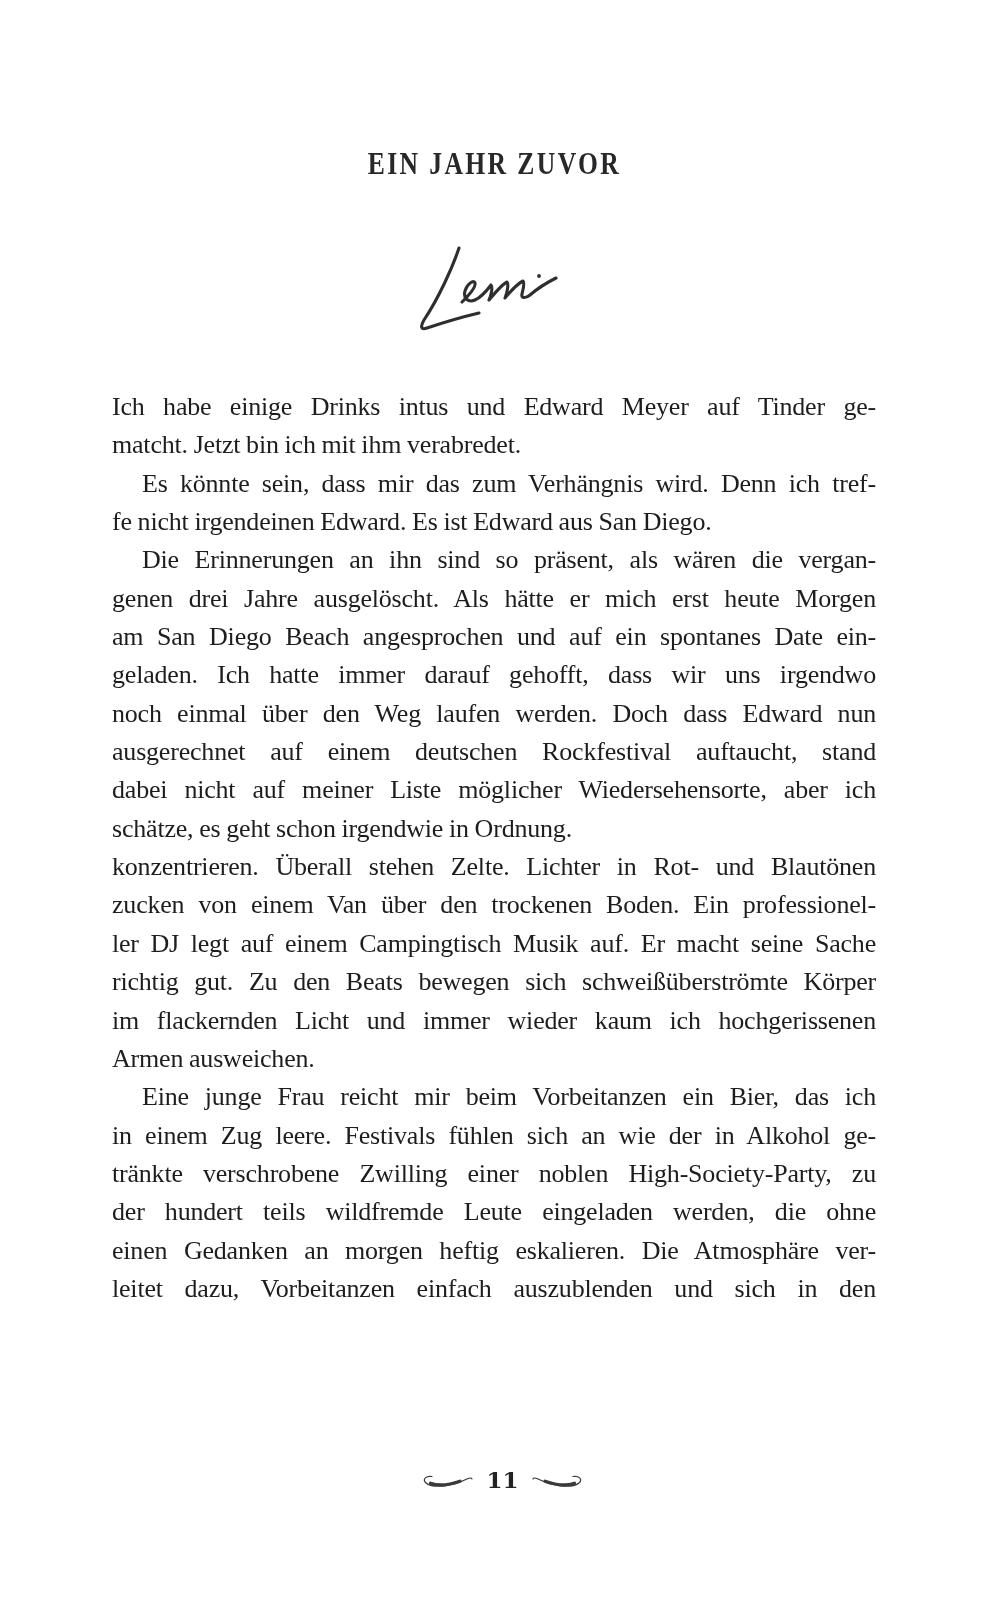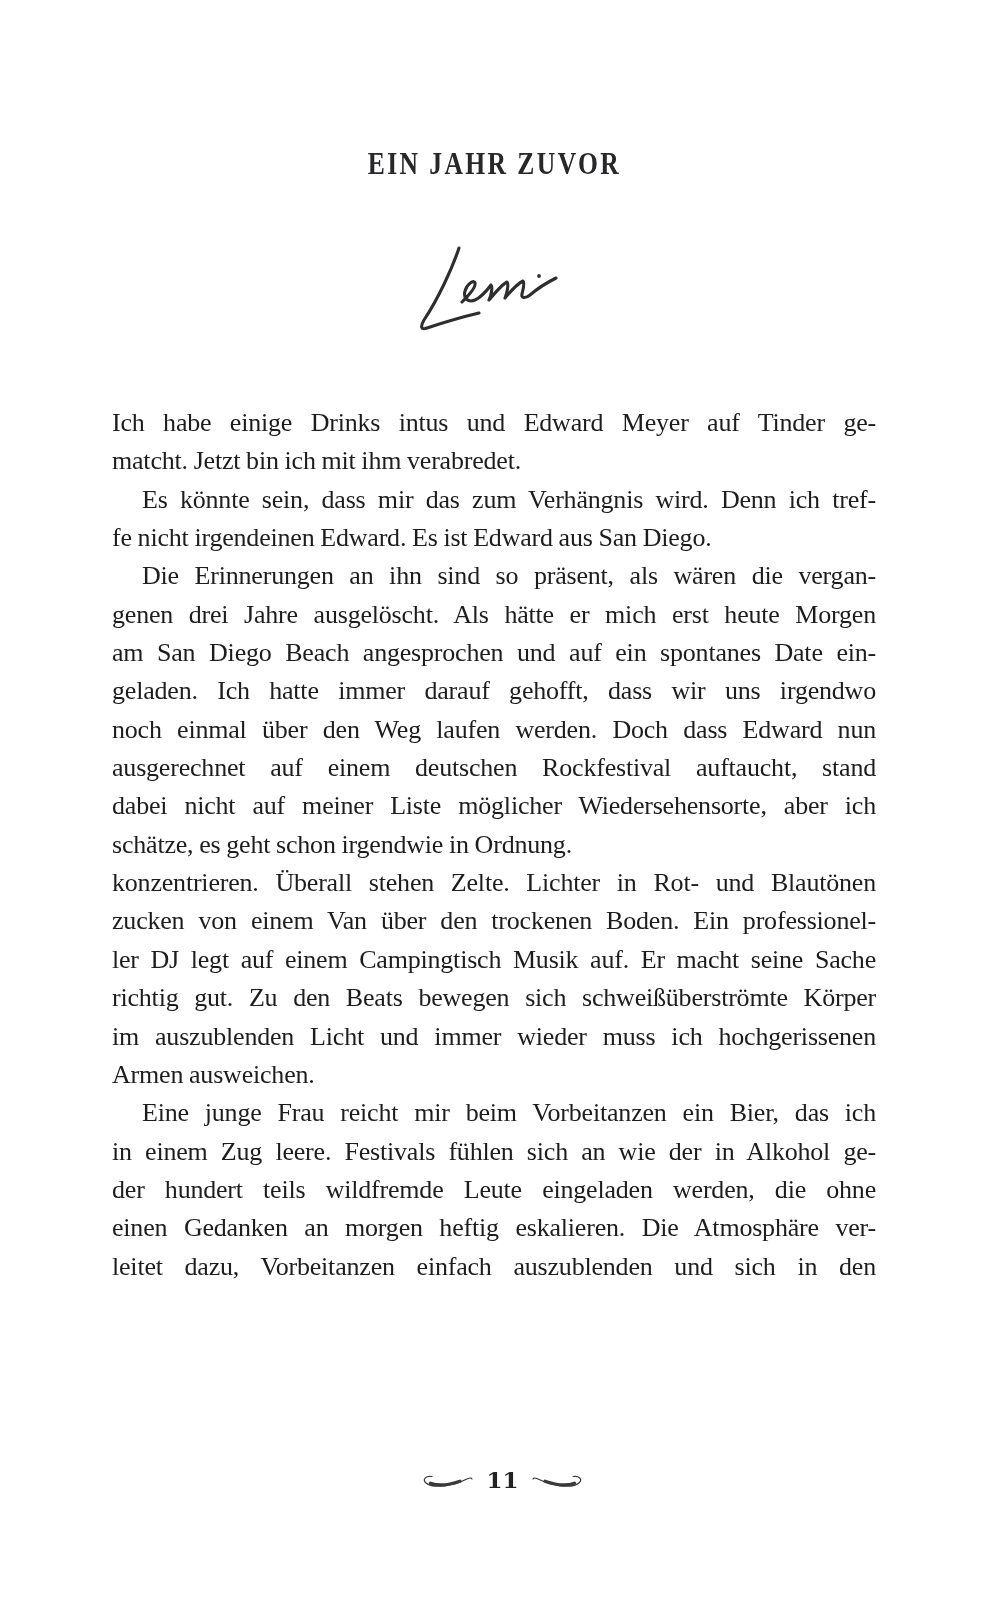--- a/index.html
+++ b/index.html
@@ -49,21 +49,21 @@
     stroke-width:3.1;
     stroke-linecap:round;
     stroke-linejoin:round;
   }
   .signature .dot{
     fill:#2e2e2e;
     stroke:none;
   }
   .body-text{
     position:absolute;
-    top:404px;
+    top:388px;
     left:112px;
     width:764px;
     font-size:26px;
     letter-spacing:-0.2px;
     word-spacing:-0.5px;
     color:#1d1d1d;
   }
   .line{
     height:38.35px;
     line-height:38.35px;
@@ -141,24 +141,25 @@
       <div class="line">am San Diego Beach angesprochen und auf ein spontanes Date ein-</div>
       <div class="line">geladen. Ich hatte immer darauf gehofft, dass wir uns irgendwo</div>
       <div class="line">noch einmal über den Weg laufen werden. Doch dass Edward nun</div>
       <div class="line">ausgerechnet auf einem deutschen Rockfestival auftaucht, stand</div>
       <div class="line">dabei nicht auf meiner Liste möglicher Wiedersehensorte, aber ich</div>
       <div class="line lastline">schätze, es geht schon irgendwie in Ordnung.</div>
       <div class="line">konzentrieren. Überall stehen Zelte. Lichter in Rot- und Blautönen</div>
       <div class="line">zucken von einem Van über den trockenen Boden. Ein professionel-</div>
       <div class="line">ler DJ legt auf einem Campingtisch Musik auf. Er macht seine Sache</div>
       <div class="line">richtig gut. Zu den Beats bewegen sich schweißüberströmte Körper</div>
-      <div class="line">im auszublenden Licht und immer wieder muss ich hochgerissenen</div>
+      <div class="line">im flackernden Licht und immer wieder kaum ich hochgerissenen</div>
       <div class="line lastline">Armen ausweichen.</div>
       <div class="line indent">Eine junge Frau reicht mir beim Vorbeitanzen ein Bier, das ich</div>
       <div class="line">in einem Zug leere. Festivals fühlen sich an wie der in Alkohol ge-</div>
+      <div class="line">tränkte verschrobene Zwilling einer noblen High-Society-Party, zu</div>
       <div class="line">der hundert teils wildfremde Leute eingeladen werden, die ohne</div>
       <div class="line">einen Gedanken an morgen heftig eskalieren. Die Atmosphäre ver-</div>
       <div class="line">leitet dazu, Vorbeitanzen einfach auszublenden und sich in den</div>
     </div>
 
   <div class="page-footer">
     <svg class="flourish" viewBox="0 0 52 16">
       <path class="thin" d="M 11,4.5 C 5,3.5 1.5,7 4.5,10.5 C 8,14 16,14.8 24,13.8 C 34,12.5 42,9 46.5,6.8 C 48.5,5.8 50.5,5.6 51,7"></path>
       <path class="thick" d="M 9.5,11.2 C 17,13.9 27,13.4 39,9.2"></path>
     </svg>

